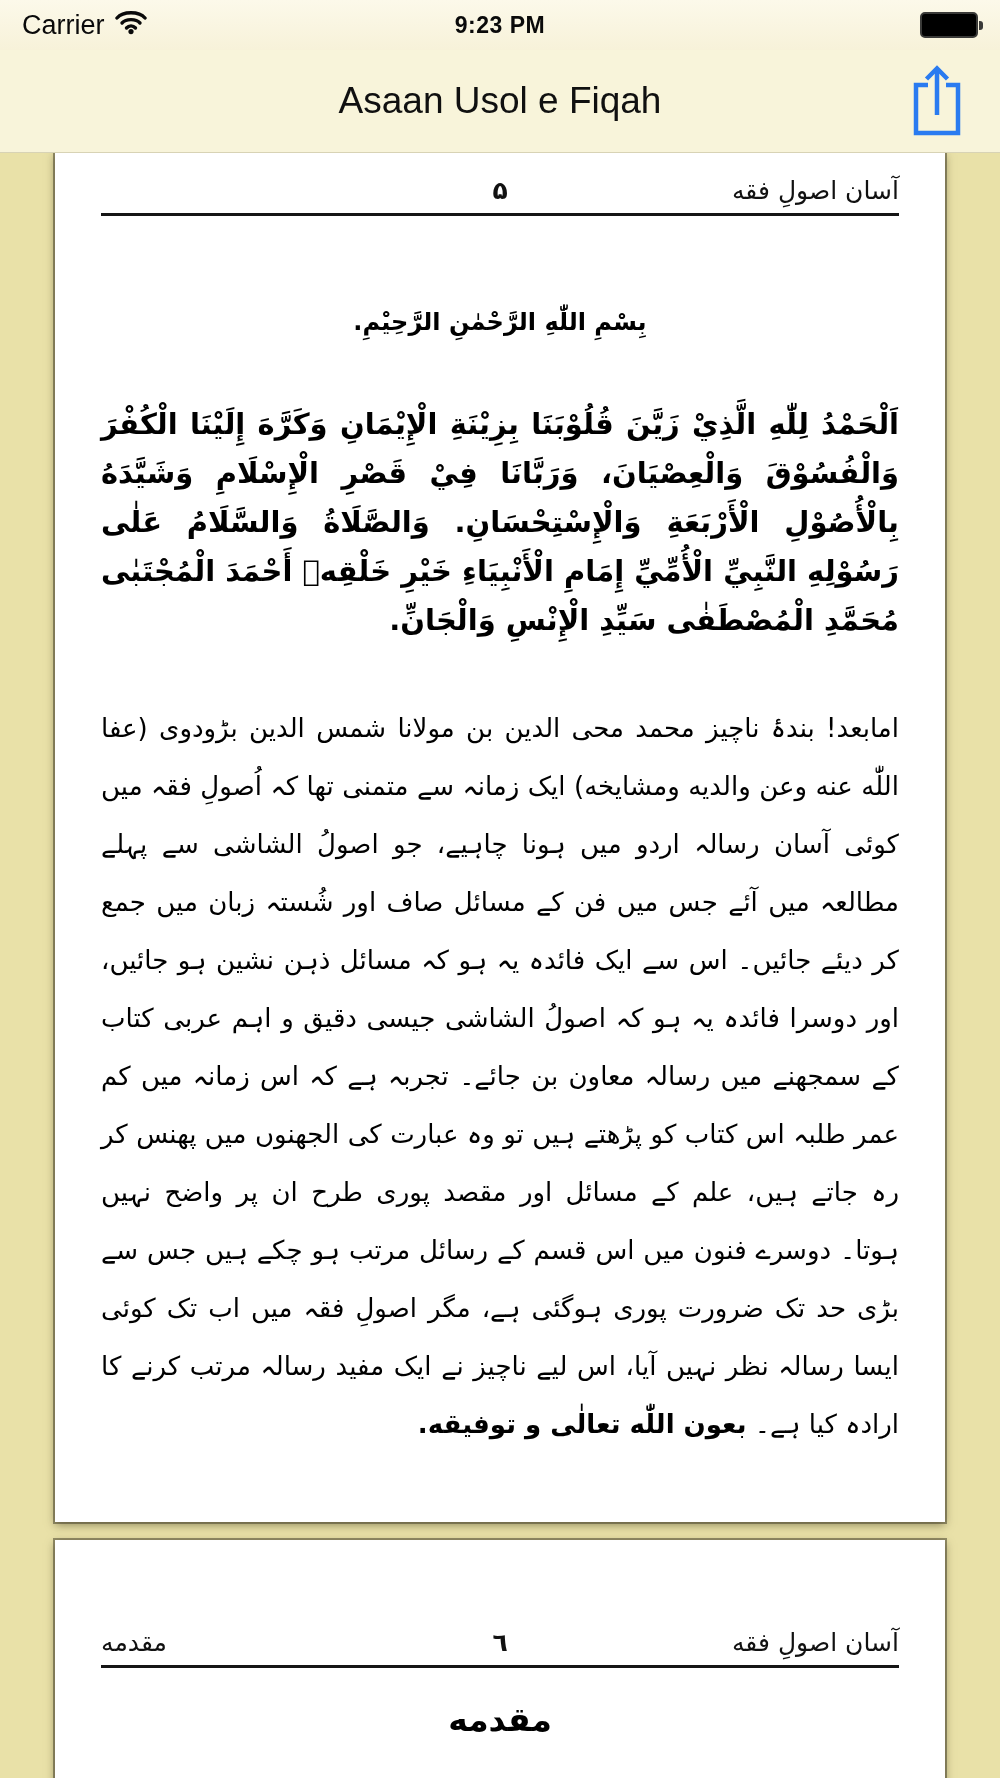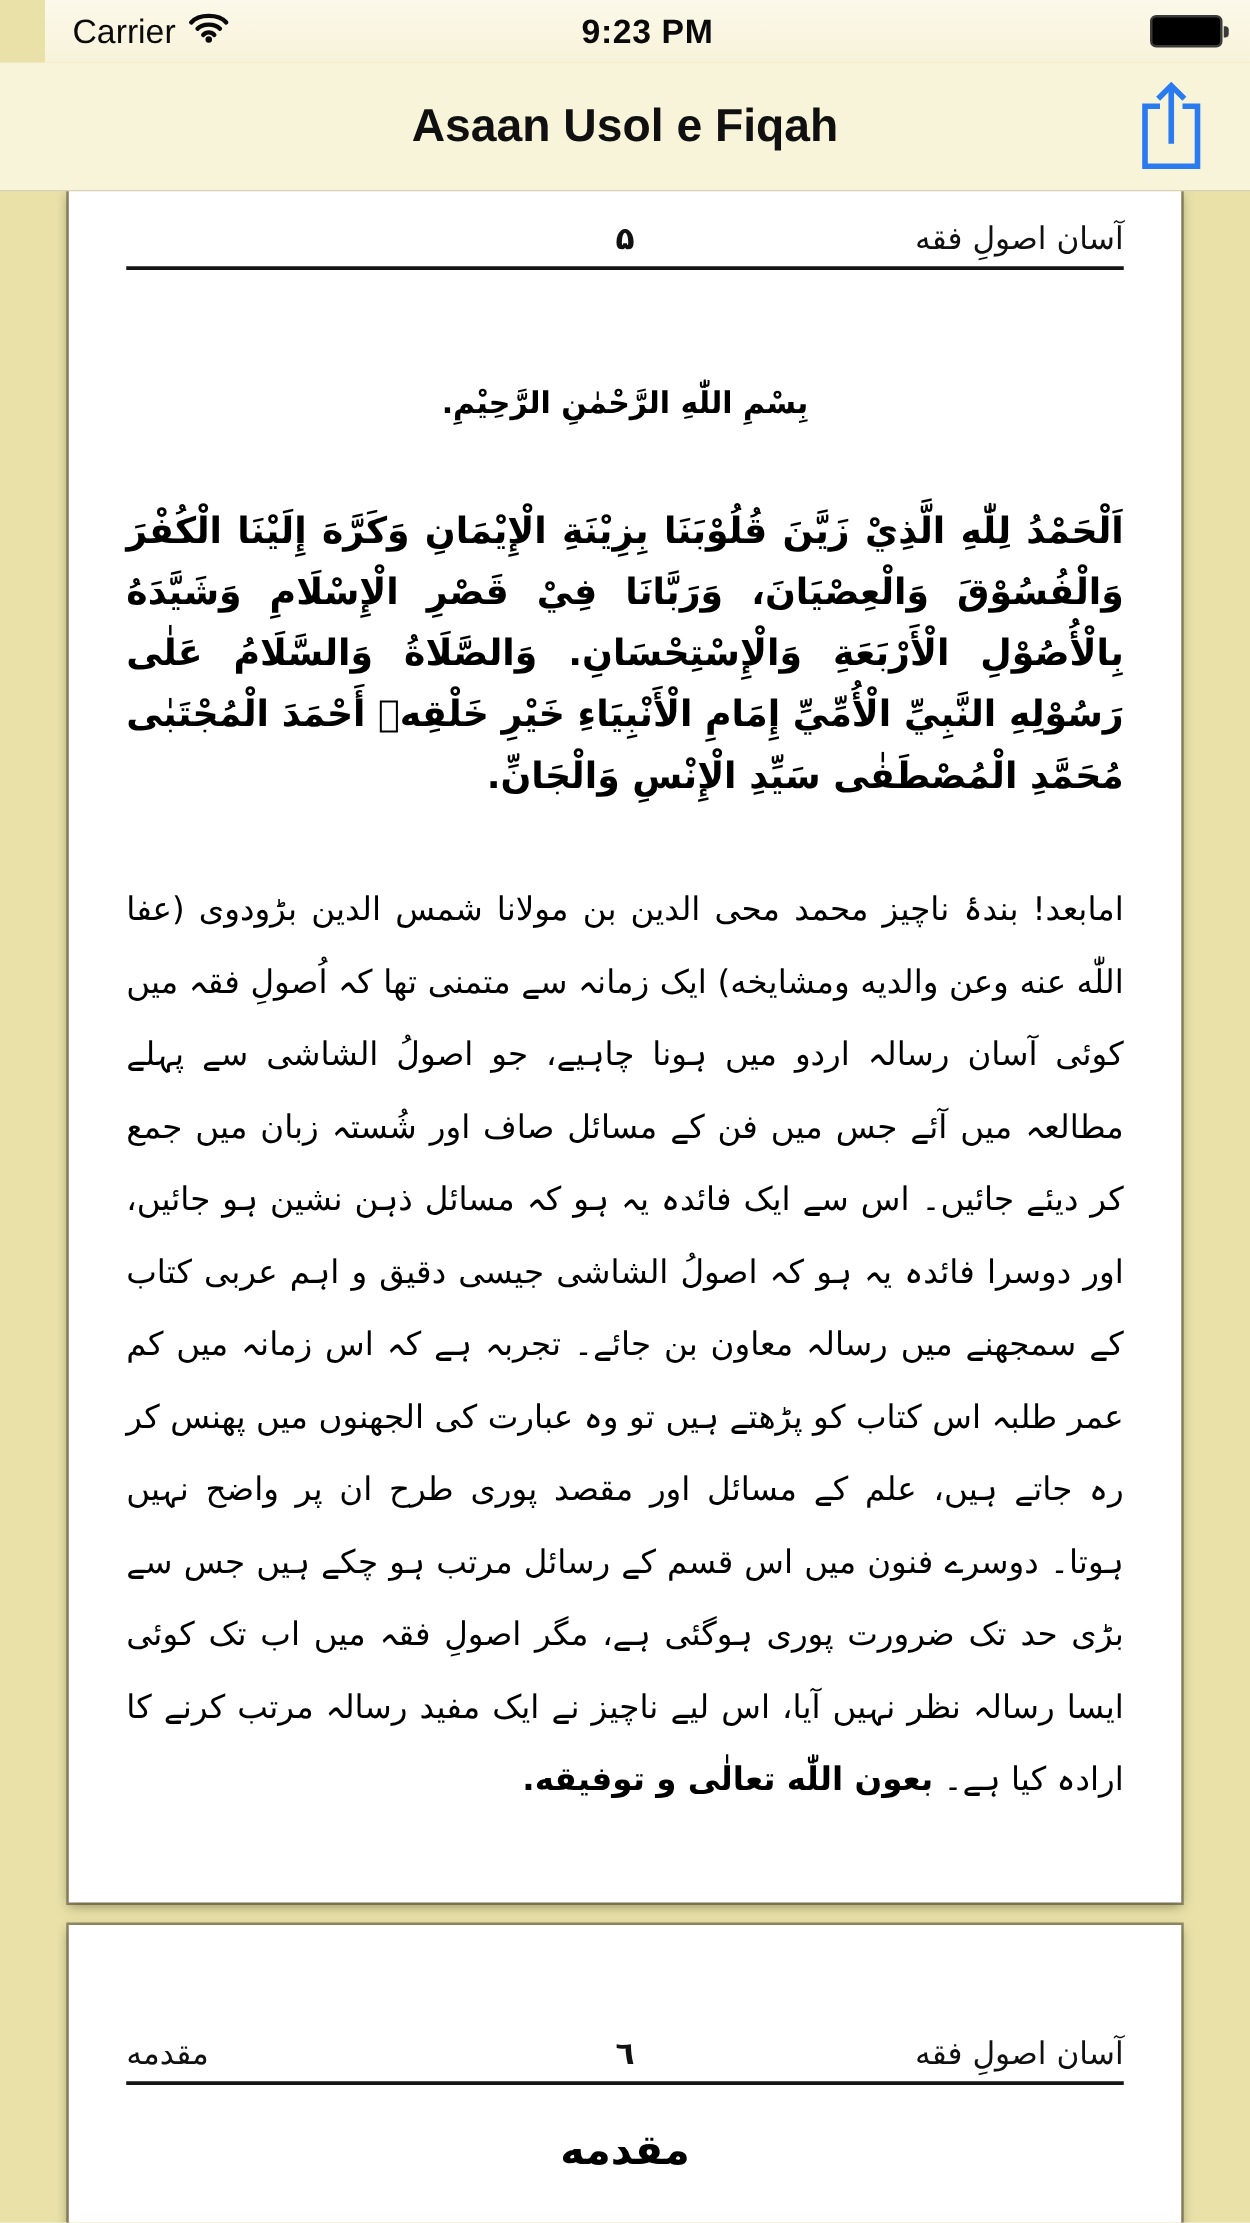--- a/index.html
+++ b/index.html
@@ -7,39 +7,39 @@
     width:1000px;height:1778px;overflow:hidden;position:relative;
     font-family:"Liberation Sans",sans-serif;background:#e9e1a8;
   }
   .screen{position:absolute;inset:0;}
 
   
   .status-bar{
     position:absolute;top:0;left:0;right:0;height:50px;
     background:linear-gradient(#fcf9ea,#f7f2d9);
     display:flex;align-items:center;justify-content:space-between;
-    padding:0 22px;box-sizing:border-box;z-index:5;margin-left:36px;
+    padding:0 22px;box-sizing:border-box;z-index:5;
   }
   .sb-left{display:flex;align-items:center;gap:10px;font-size:27px;color:#0a0a0a;}
   .sb-time{
     position:absolute;left:50%;transform:translateX(-50%);
-    font-size:27px;font-weight:600;color:#0a0a0a;letter-spacing:0.5px;
+    font-size:23px;font-weight:600;color:#0a0a0a;letter-spacing:0.5px;
   }
   .battery{width:58px;height:26px;border:2.5px solid #3a3a38;border-radius:5px;
     background:#000;position:relative;box-sizing:border-box;}
   .battery::after{content:"";position:absolute;right:-7px;top:7px;width:4px;height:9px;
     background:#3a3a38;border-radius:0 3px 3px 0;}
 
   
   .nav-bar{
     position:absolute;top:50px;left:0;right:0;height:102px;
     background:#f8f4da;display:flex;align-items:center;justify-content:center;
     border-bottom:1px solid rgba(120,110,70,0.25);z-index:4;
   }
-  .nav-title{font-size:37px;font-weight:bold;color:#101010;}
+  .nav-title{font-size:37px;font-weight:normal;color:#101010;}
   .share-btn{
     position:absolute;right:30px;top:14px;width:66px;height:78px;
     background:none;border:none;padding:0;cursor:pointer;
   }
 
   
   .content{position:absolute;top:152px;left:0;right:0;bottom:0;background:#e9e1a8;overflow:hidden;}
   .page{
     background:#ffffff;margin:0 55px;position:relative;box-sizing:border-box;
     padding:0 46px;

